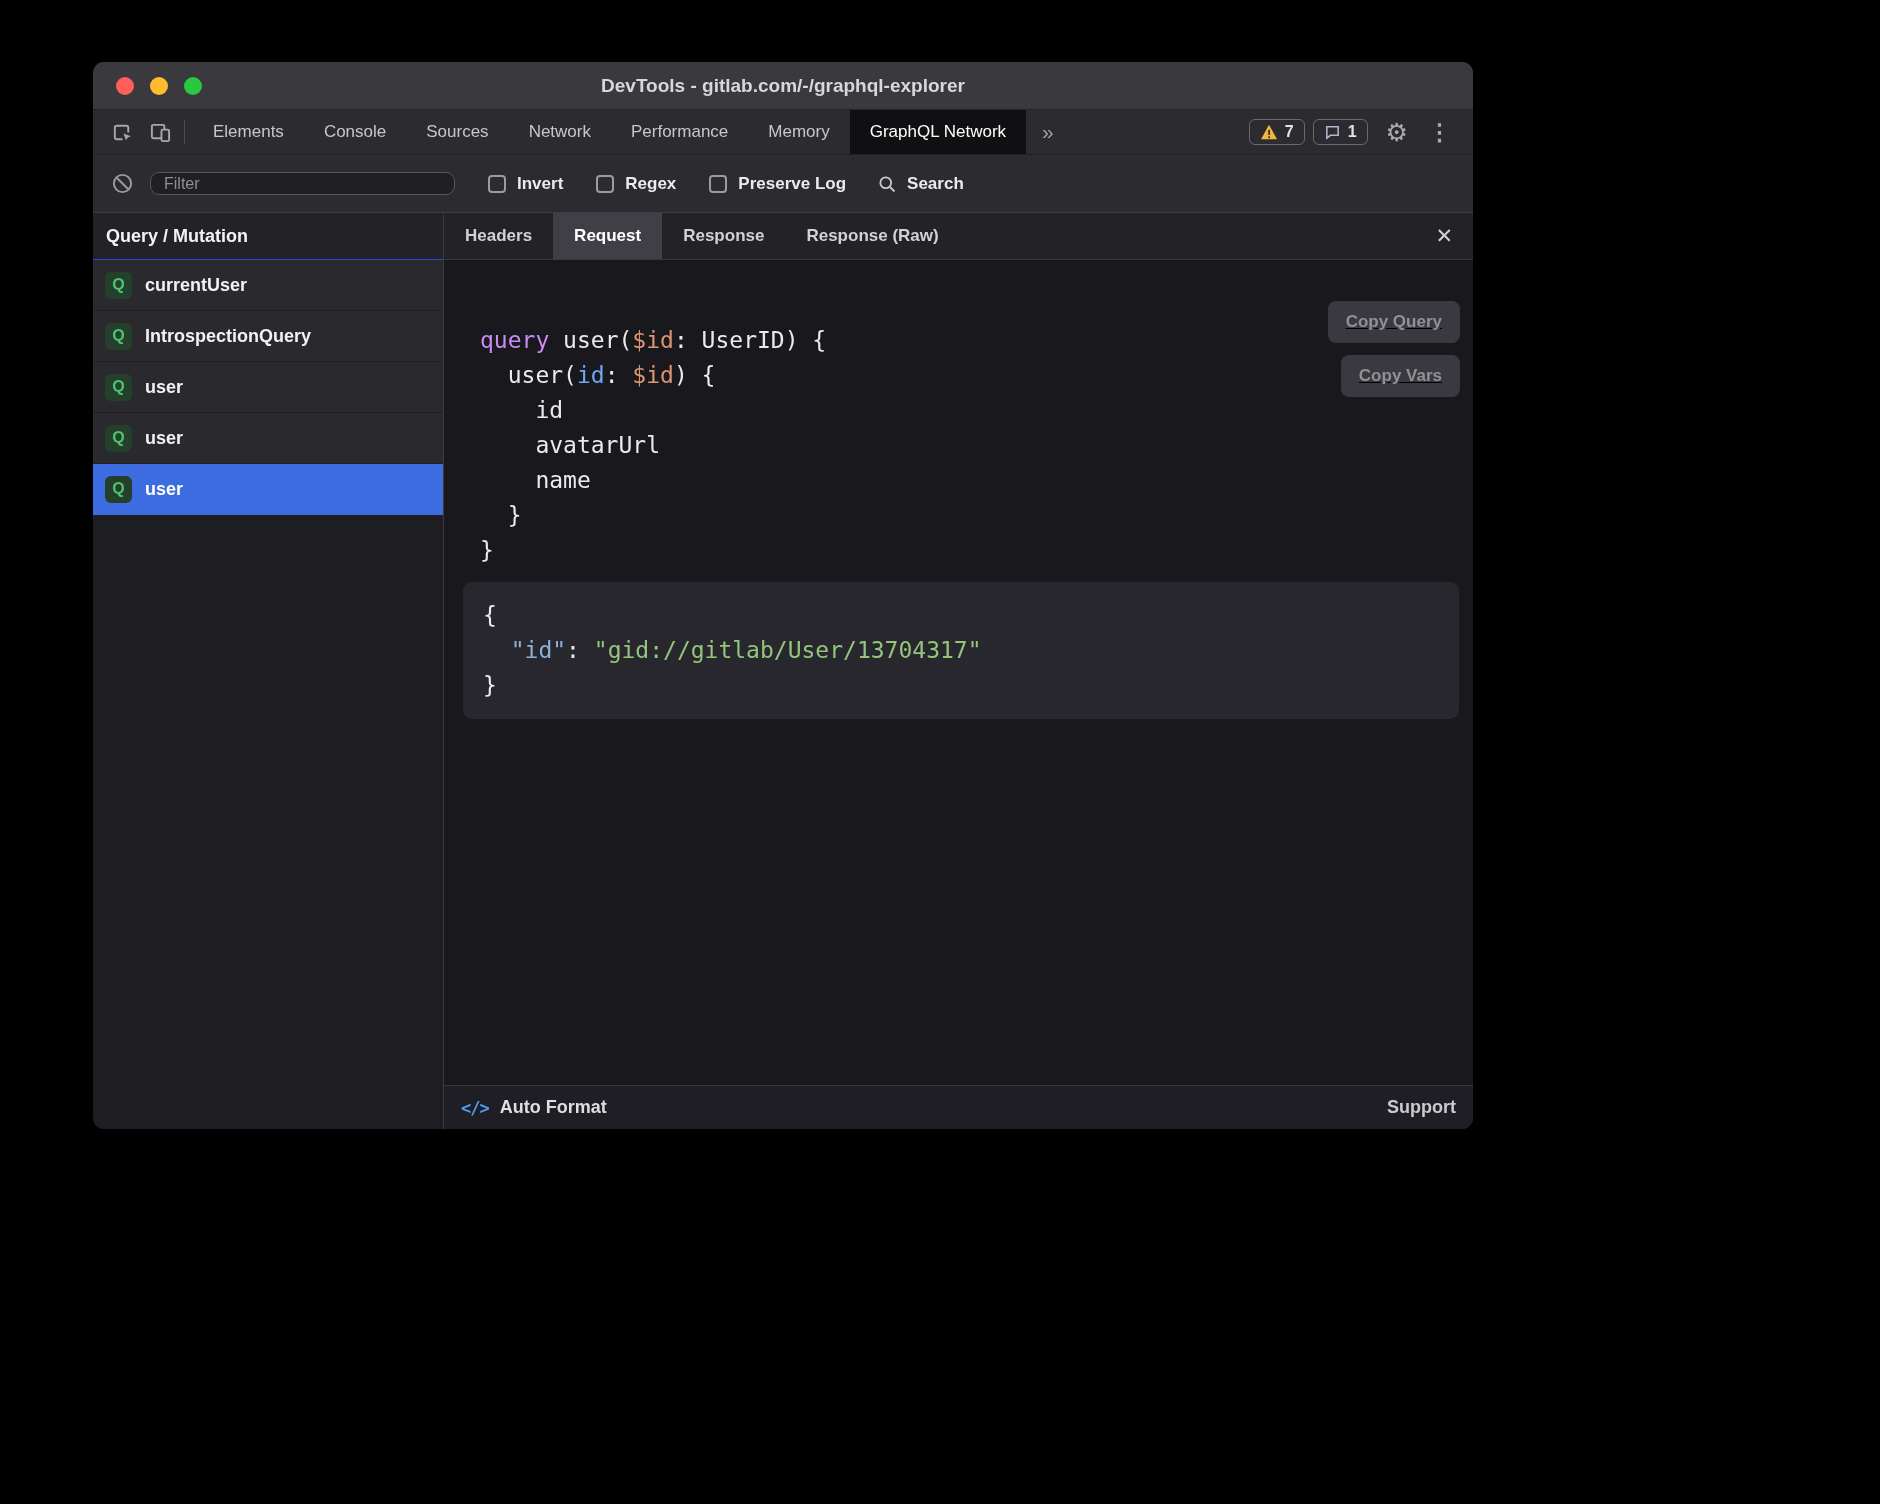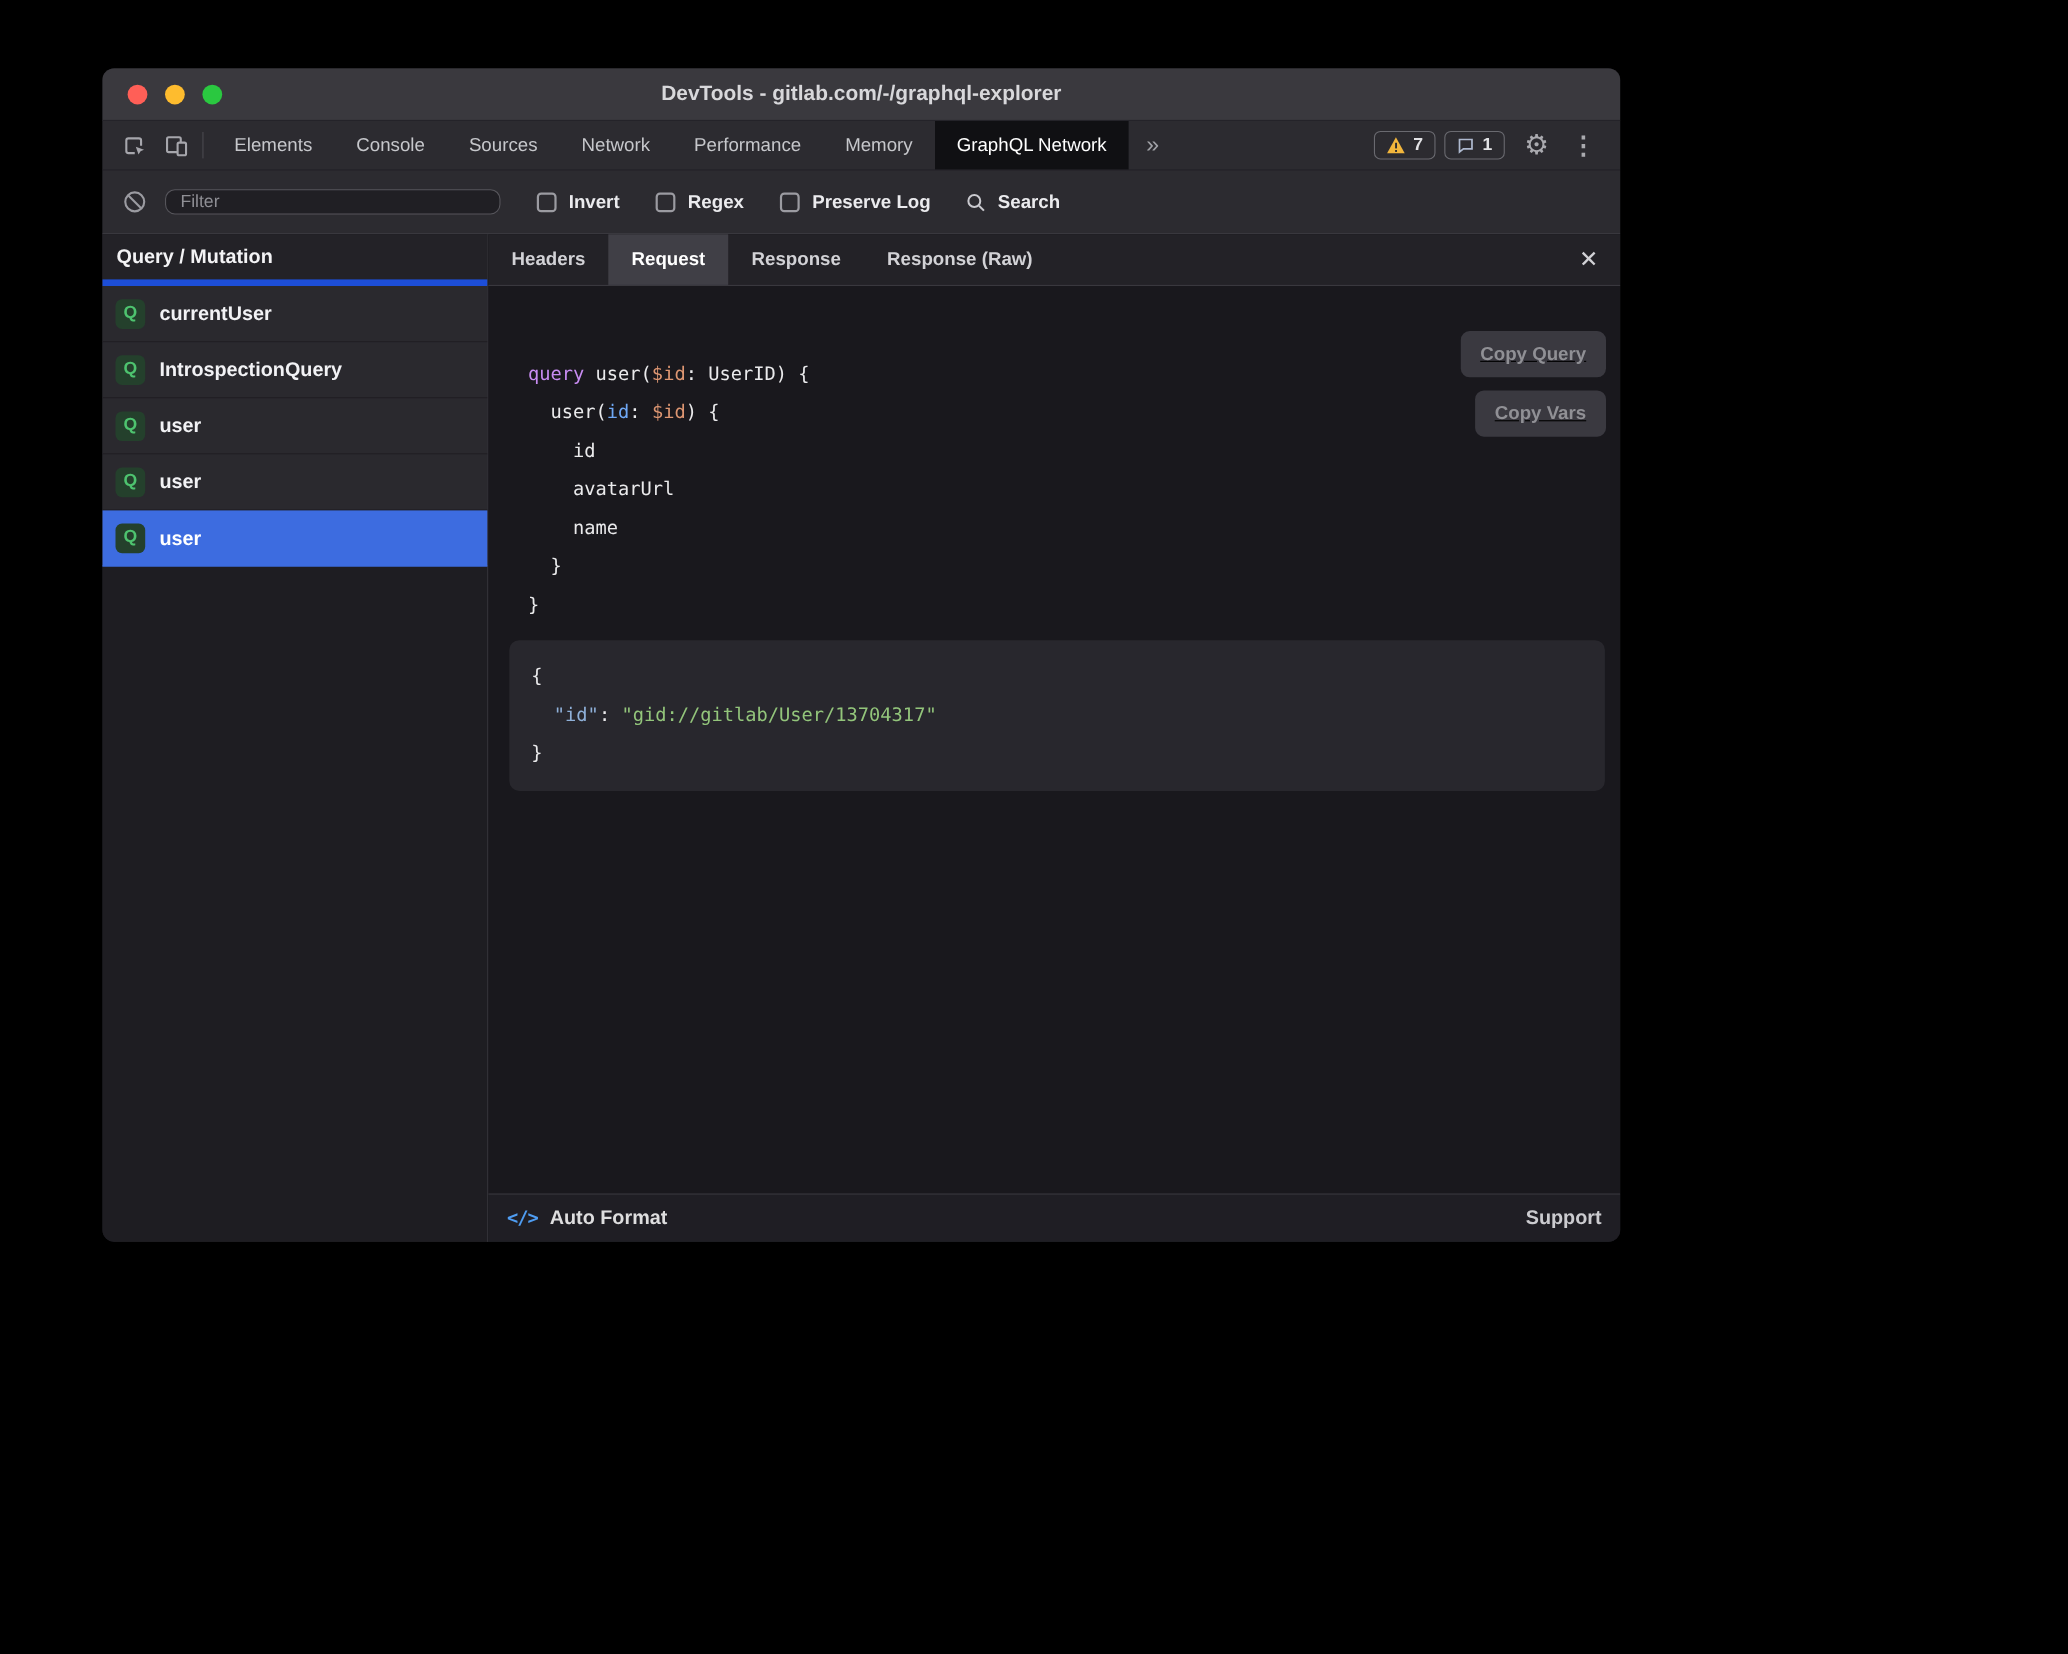--- a/index.html
+++ b/index.html
@@ -43,39 +43,39 @@
   .checkbox-group { display:flex; align-items:center; margin-left:33px; gap:11px; cursor:pointer; }
   .checkbox { width:18px; height:18px; border:2px solid #9b9ba1; border-radius:4px; background:transparent; flex:0 0 auto; }
   .ck-label { color:#ebebee; font-size:17px; font-weight:bold; }
   .search-group { display:flex; align-items:flex-end; margin-left:31px; gap:10px; cursor:pointer; }
 
   
   .main { flex:1; display:flex; min-height:0; }
 
   .sidebar { width:351px; flex:0 0 auto; background:#1e1d22; border-right:1px solid #3a393f; display:flex; flex-direction:column; }
   .sidebar-header { height:47px; flex:0 0 auto; display:flex; align-items:center; padding:0 13px;
-    color:#f3f3f5; font-weight:bold; font-size:18px; background:#232227; border-bottom:6px solid #1d4ed8; }
+    color:#f3f3f5; font-weight:bold; font-size:18px; background:#232227; border-bottom:1px solid #1d4ed8; }
   .query-item { height:51px; display:flex; align-items:center; padding:0 12px; background:#2a292e;
     border-bottom:1px solid #211f24; cursor:pointer; }
   .query-item.selected { background:#3d6ce0; border-bottom-color:#3d6ce0; }
   .q-badge { width:27px; height:27px; border-radius:6px; background:#24402c; color:#4ec36f;
     font-weight:bold; font-size:16px; display:flex; align-items:center; justify-content:center; flex:0 0 auto; }
   .qi-label { margin-left:13px; color:#f2f2f5; font-weight:bold; font-size:18px; }
   .query-item.selected .qi-label { color:#ffffff; }
 
   .detail { flex:1; display:flex; flex-direction:column; min-width:0; background:#19181d;gap:24px; }
   .detail-tabs { height:47px; flex:0 0 auto; background:#232227; border-bottom:1px solid #39383e;
     display:flex; align-items:stretch; position:relative; }
   .detail-tab { display:flex; align-items:center; padding:0 21px; color:#d2d2d6; font-size:17px; font-weight:600; cursor:pointer; }
   .detail-tab.active { background:#403f46; color:#ffffff; }
   .close-btn { position:absolute; right:14px; top:0; bottom:0; display:flex; align-items:center;
     color:#d2d2d6; font-size:21px; cursor:pointer; padding:0 6px; }
 
   .detail-body { flex:1; position:relative; padding-top:39px; overflow:hidden; }
-  .code { font-family:"DejaVu Sans Mono", monospace; font-size:17px; line-height:35px; color:#eaeaec; }
+  .code { font-family:"DejaVu Sans Mono", monospace; font-size:23px; line-height:35px; color:#eaeaec; }
   .code-line { white-space:pre; min-height:35px; }
   .tok-plain { color:#eaeaec; }
   .tok-keyword { color:#c88cf2; }
   .tok-variable { color:#dd9672; }
   .tok-property { color:#6fa8f5; }
   .tok-key { color:#8fb0d8; }
   .tok-string { color:#93c57b; }
   .query-code { margin-left:36px; }
   .copy-buttons { position:absolute; top:17px; right:13px; display:flex; flex-direction:column; align-items:flex-end; gap:12px;text-decoration:underline; }
   .copy-btn { background:#3a3940; border:none; border-radius:8px; padding:11px 18px;

